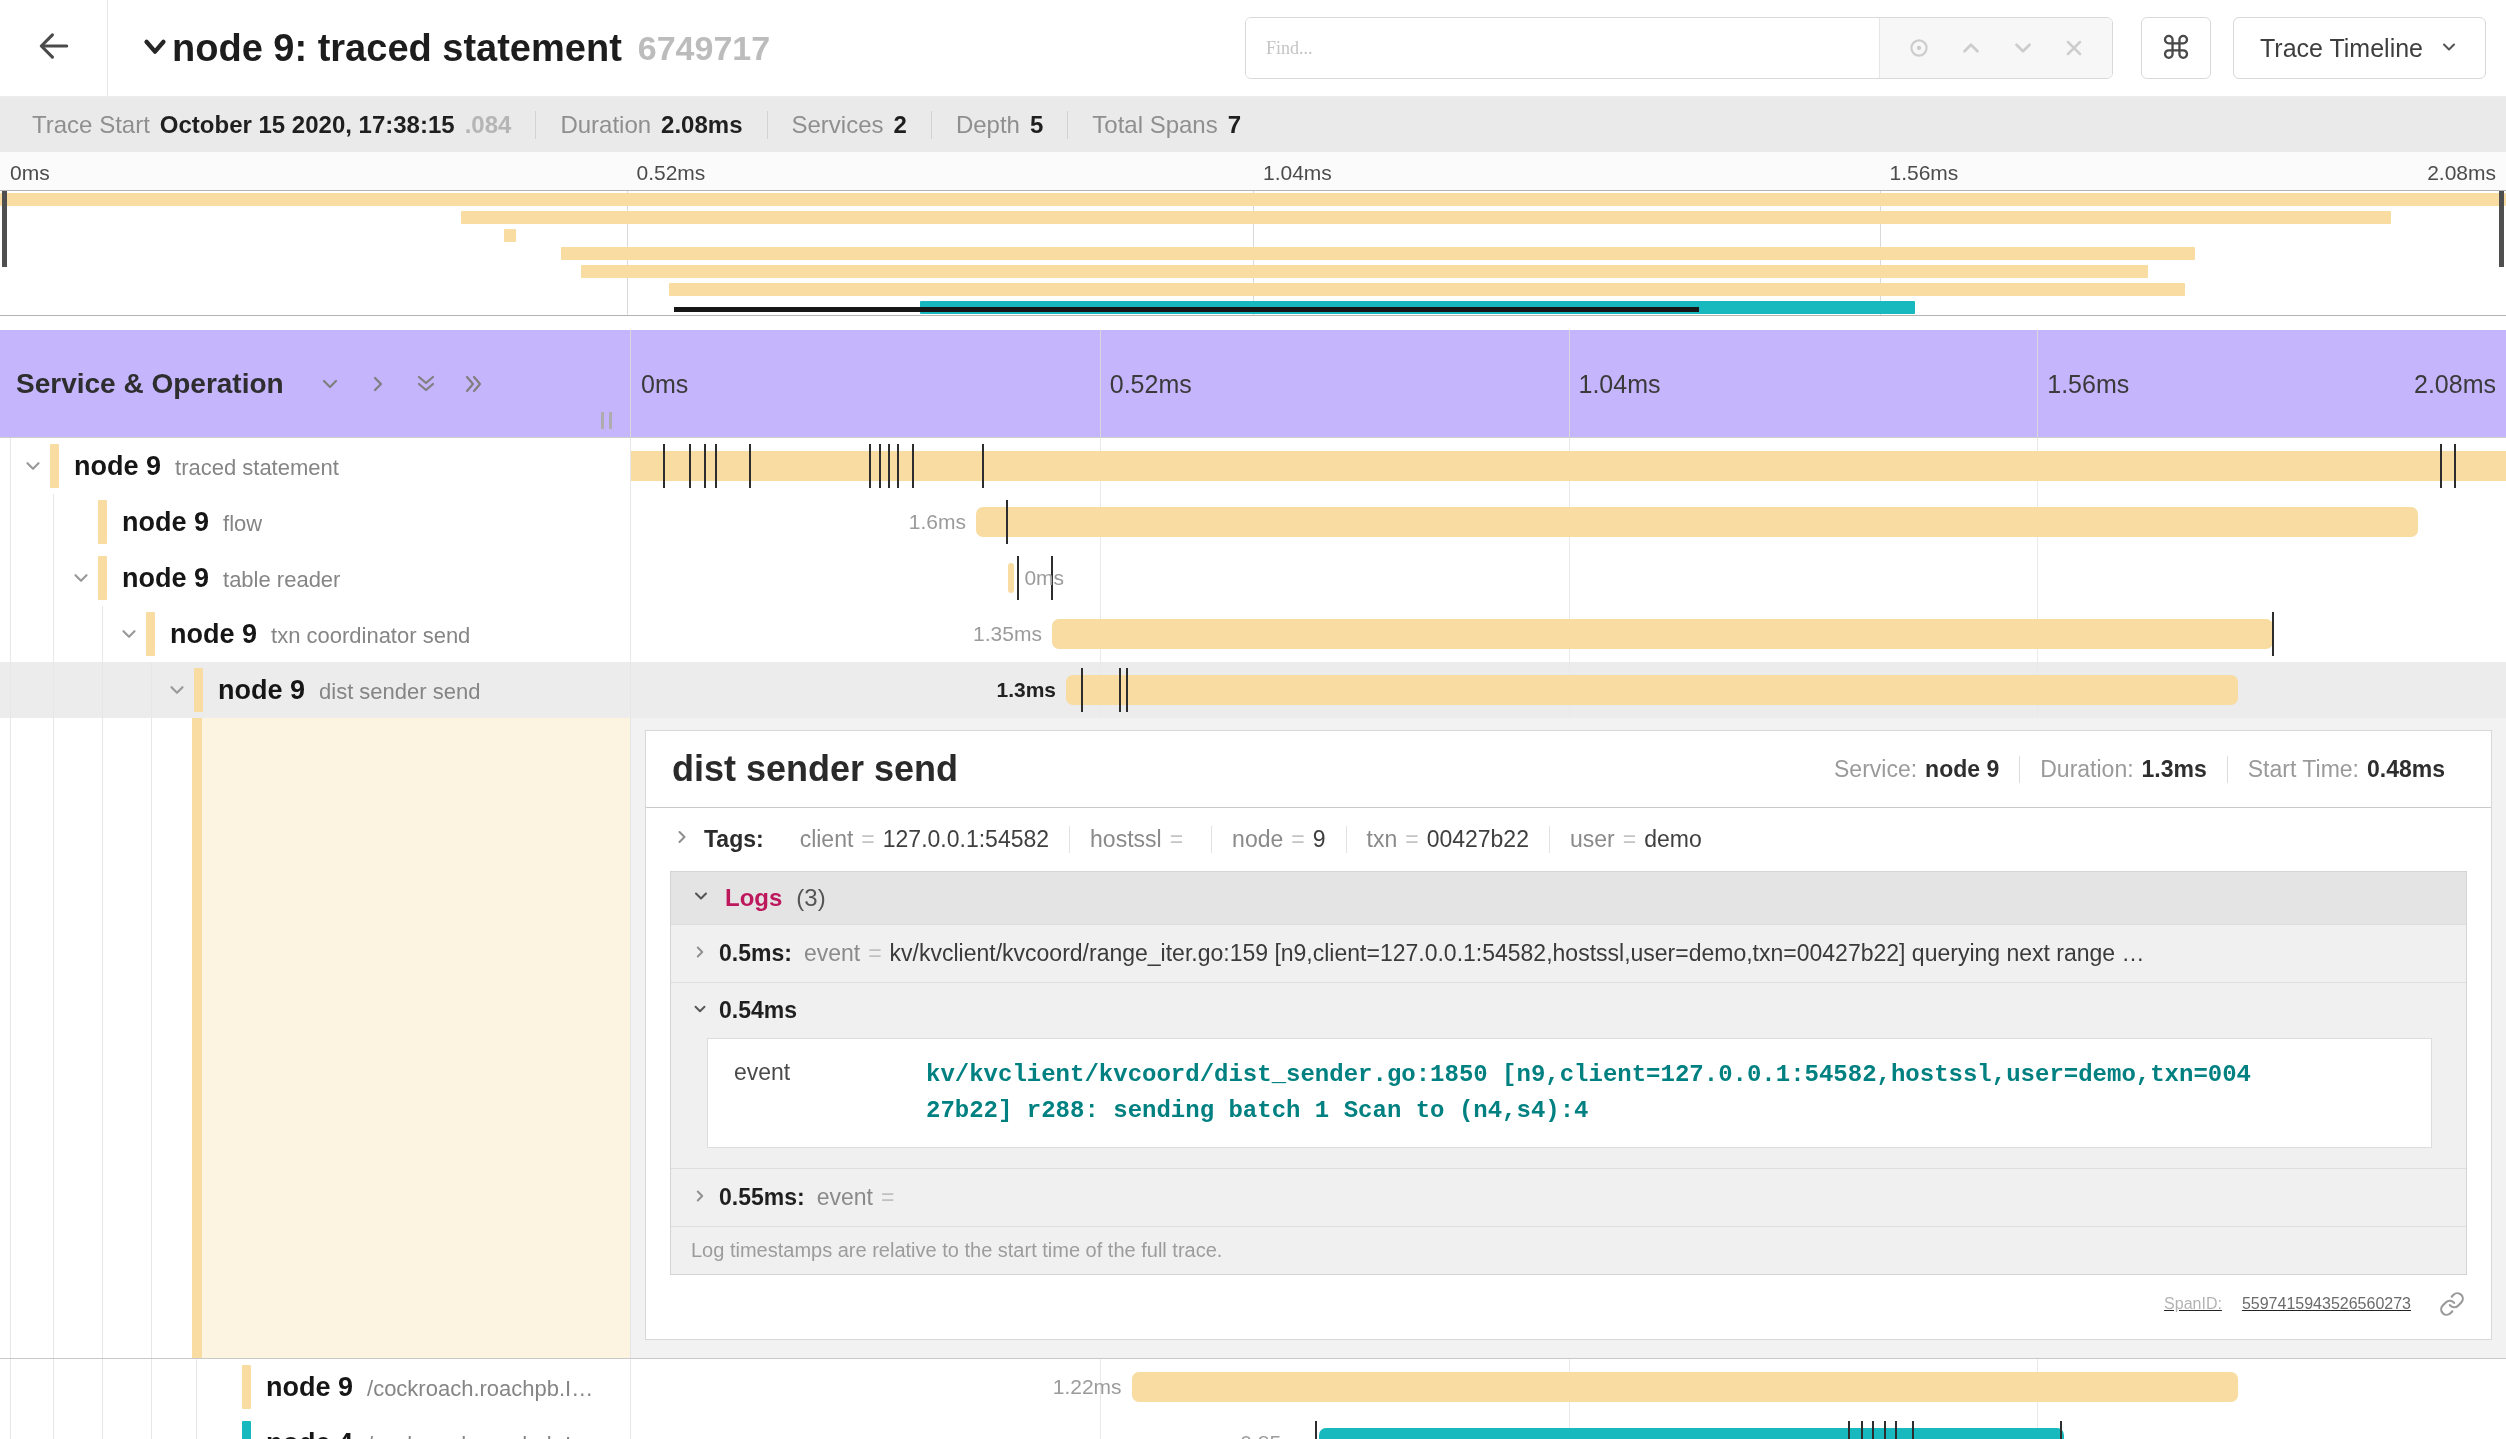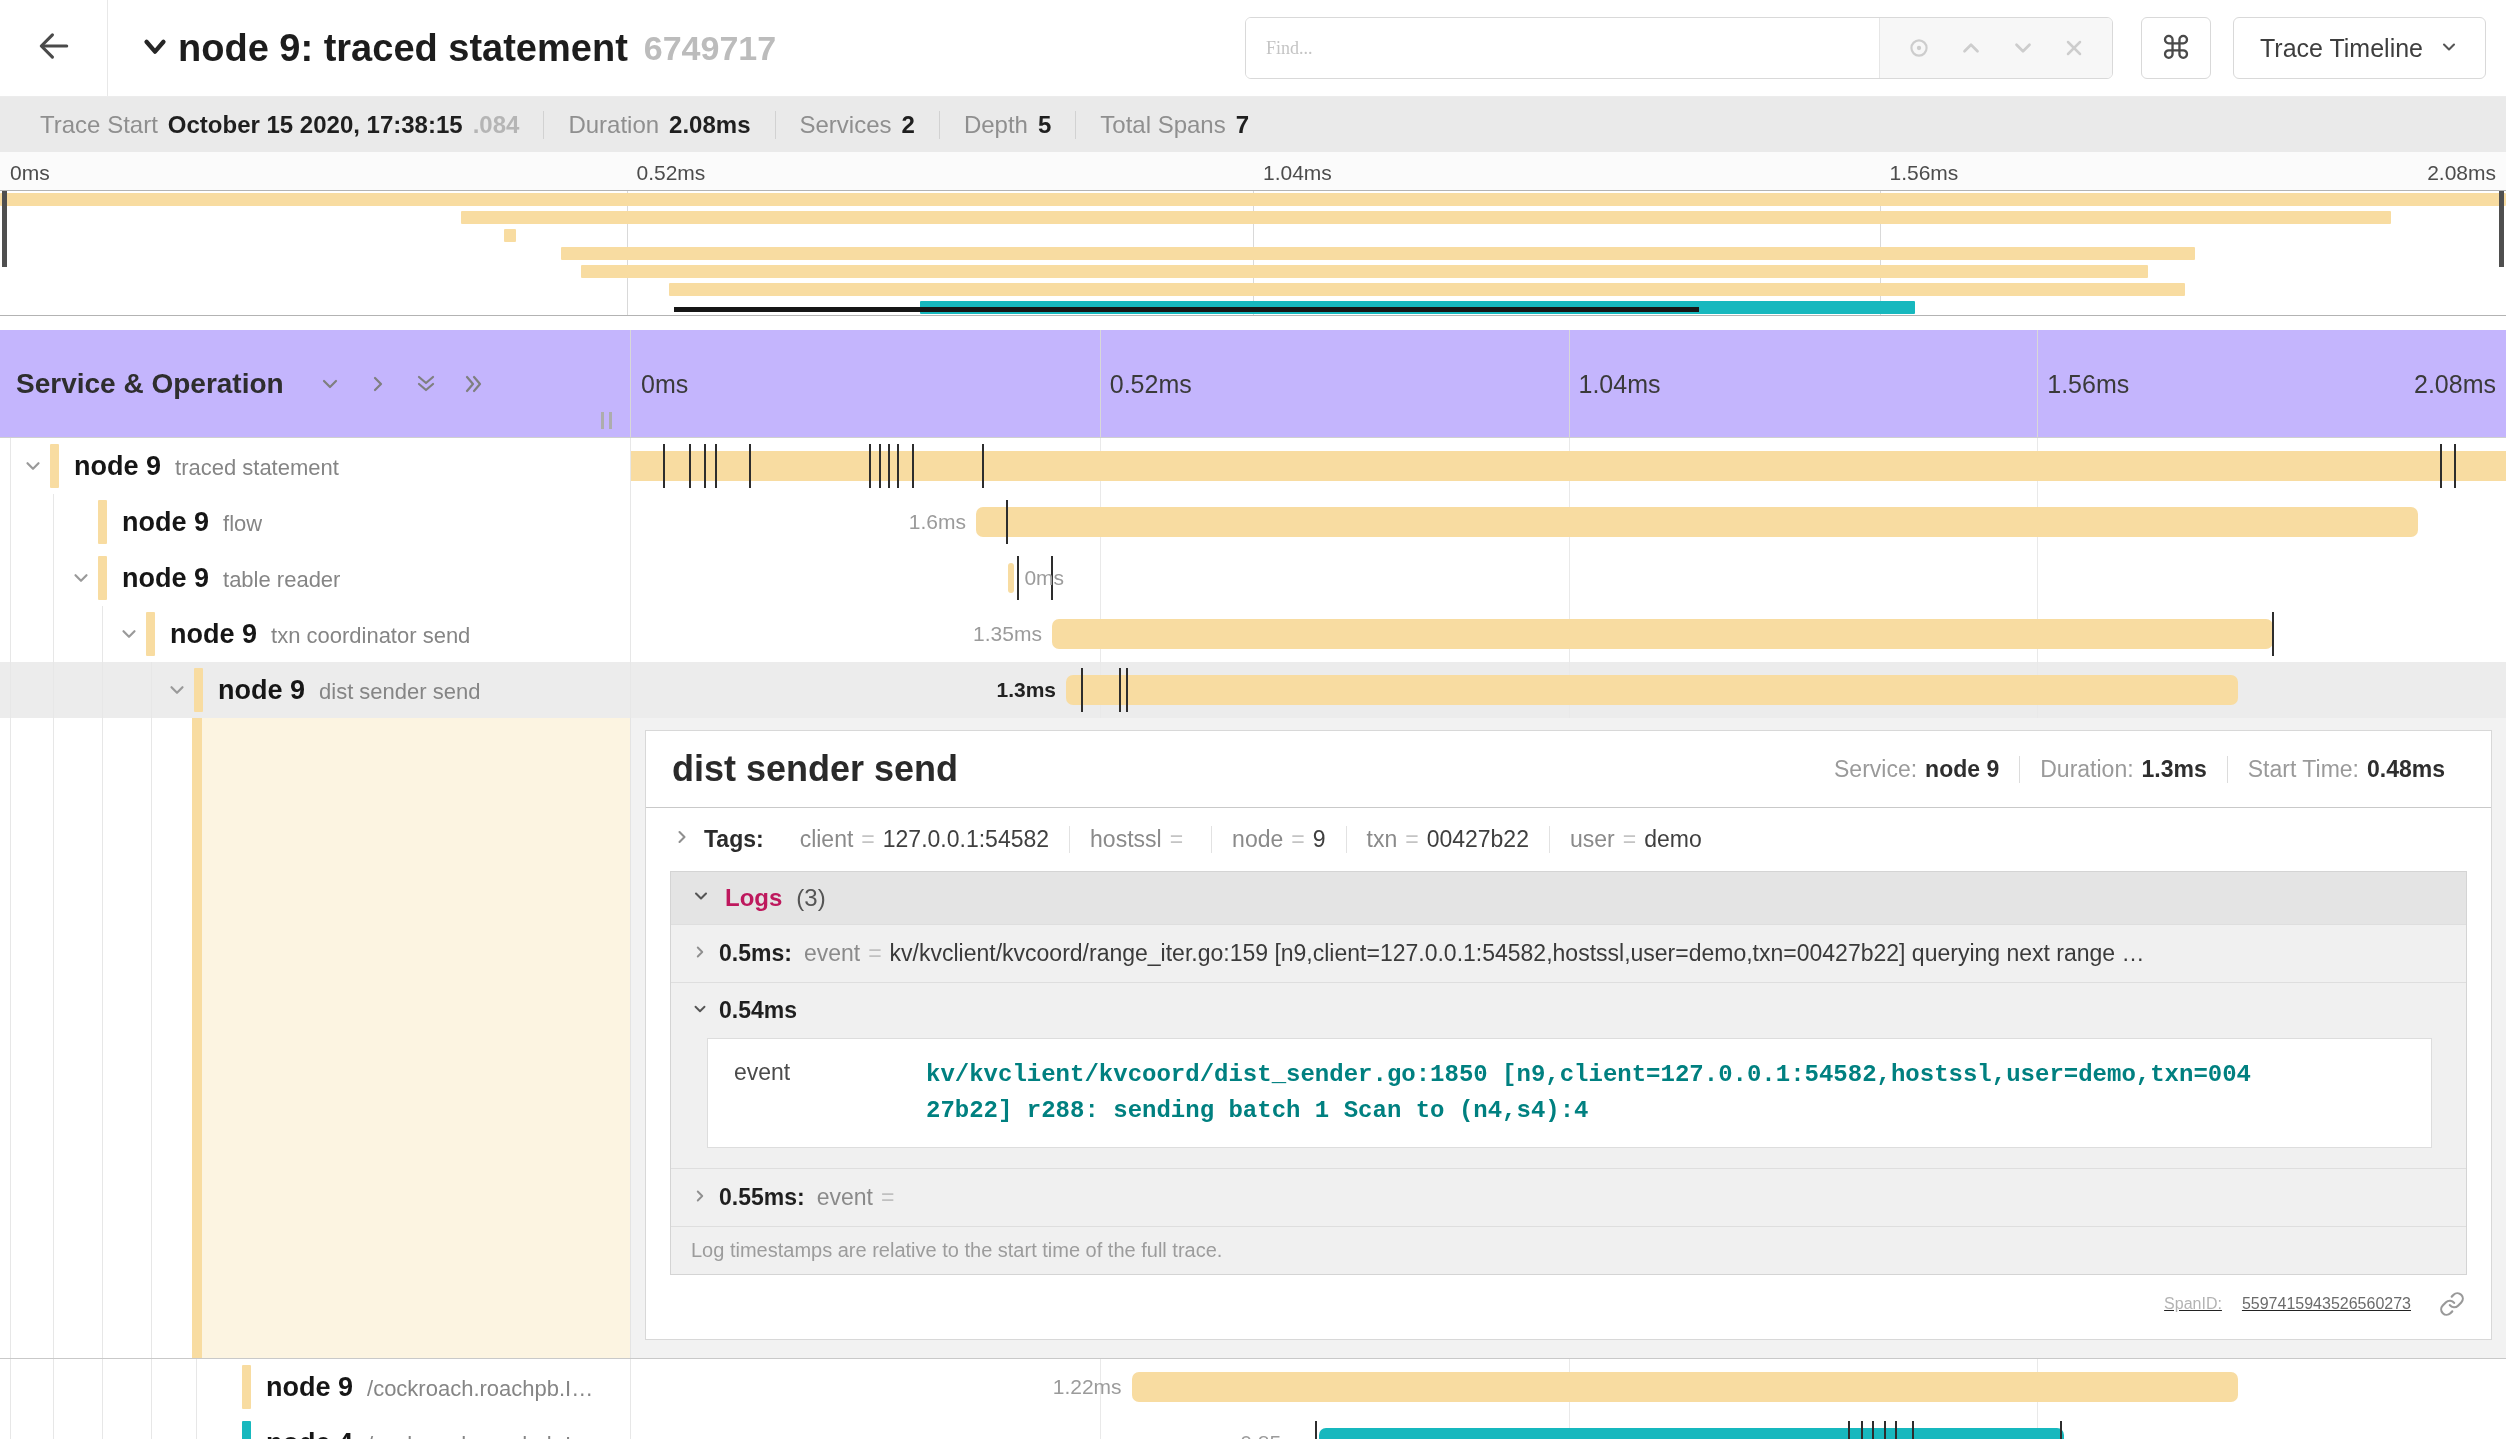--- a/index.html
+++ b/index.html
@@ -3,32 +3,32 @@
 <meta charset="utf-8">
 <style>
   html,body{margin:0;padding:0;background:#fff;}
   .app{position:relative;width:2506px;height:1439px;overflow:hidden;background:#fff;
        font-family:"Liberation Sans",sans-serif;color:#222;}
 
   
   .hdr{height:97px;display:flex;align-items:center;border-bottom:1px solid #ececec;box-sizing:border-box;background:#fff;}
   .back{width:107px;height:100%;display:flex;align-items:center;justify-content:center;border-right:1px solid #e8e8e8;cursor:pointer;}
   .collapse-chevron{margin-left:30px;display:flex;align-items:center;cursor:pointer;}
-  .title{font-size:38px;font-weight:700;color:#1d1d1d;margin-left:6px;white-space:nowrap;}
+  .title{font-size:38px;font-weight:700;color:#1d1d1d;margin-left:0;white-space:nowrap;}
   .trace-id{font-size:34px;font-weight:700;color:#bcbcbc;margin-left:16px;}
   .find-box{margin-left:auto;display:flex;height:62px;width:868px;border:1px solid #d9d9d9;border-radius:6px;overflow:hidden;box-sizing:border-box;background:#fff;}
   .find-input{flex:1;border:none;outline:none;font-size:18px;padding:0 20px;color:#737373;font-family:Liberation Serif, serif;background:#fff;min-width:0;}
   .find-input::placeholder{color:#c4c4c4;}
   .find-ops{width:232px;background:#f7f7f7;border-left:1px solid #e6e6e6;display:flex;align-items:center;justify-content:space-evenly;}
   .find-ops>span{display:flex;align-items:center;cursor:pointer;}
   .kbd-btn{width:70px;height:62px;margin-left:28px;border:1px solid #d9d9d9;border-radius:6px;display:flex;align-items:center;justify-content:center;font-size:32px;color:#4a4a4a;cursor:pointer;box-sizing:border-box;background:#fff;}
   .view-btn{height:62px;margin:0 20px 0 22px;padding:0 26px;border:1px solid #d9d9d9;border-radius:6px;display:flex;align-items:center;gap:16px;font-size:25px;color:#3e3e3e;cursor:pointer;box-sizing:border-box;background:#fff;white-space:nowrap;}
 
   
-  .summary{height:55px;background:#eaeaea;display:flex;align-items:center;padding-left:16px;font-size:24px;}
+  .summary{height:55px;background:#eaeaea;display:flex;align-items:center;padding-left:8px;font-size:24px;}
   .sum-item{display:flex;gap:10px;padding:0 24px;border-left:1px solid #d2d2d2;white-space:nowrap;}
   .sum-item:first-child{border-left:none;}
   .sum-label{color:#8f8f8f;}
   .sum-val{color:#1f1f1f;font-weight:700;}
   .sum-suffix{color:#b5b5b5;font-weight:700;}
 
   
   .mini-ruler{position:relative;height:38px;background:#fbfbfb;font-size:21px;color:#4c4c4c;}
   .mini-tick{position:absolute;bottom:5px;white-space:nowrap;}
   .mini-canvas{position:relative;height:126px;border-top:1px solid #b3b3b3;border-bottom:1px solid #b3b3b3;box-sizing:border-box;background:#fff;cursor:crosshair;}

